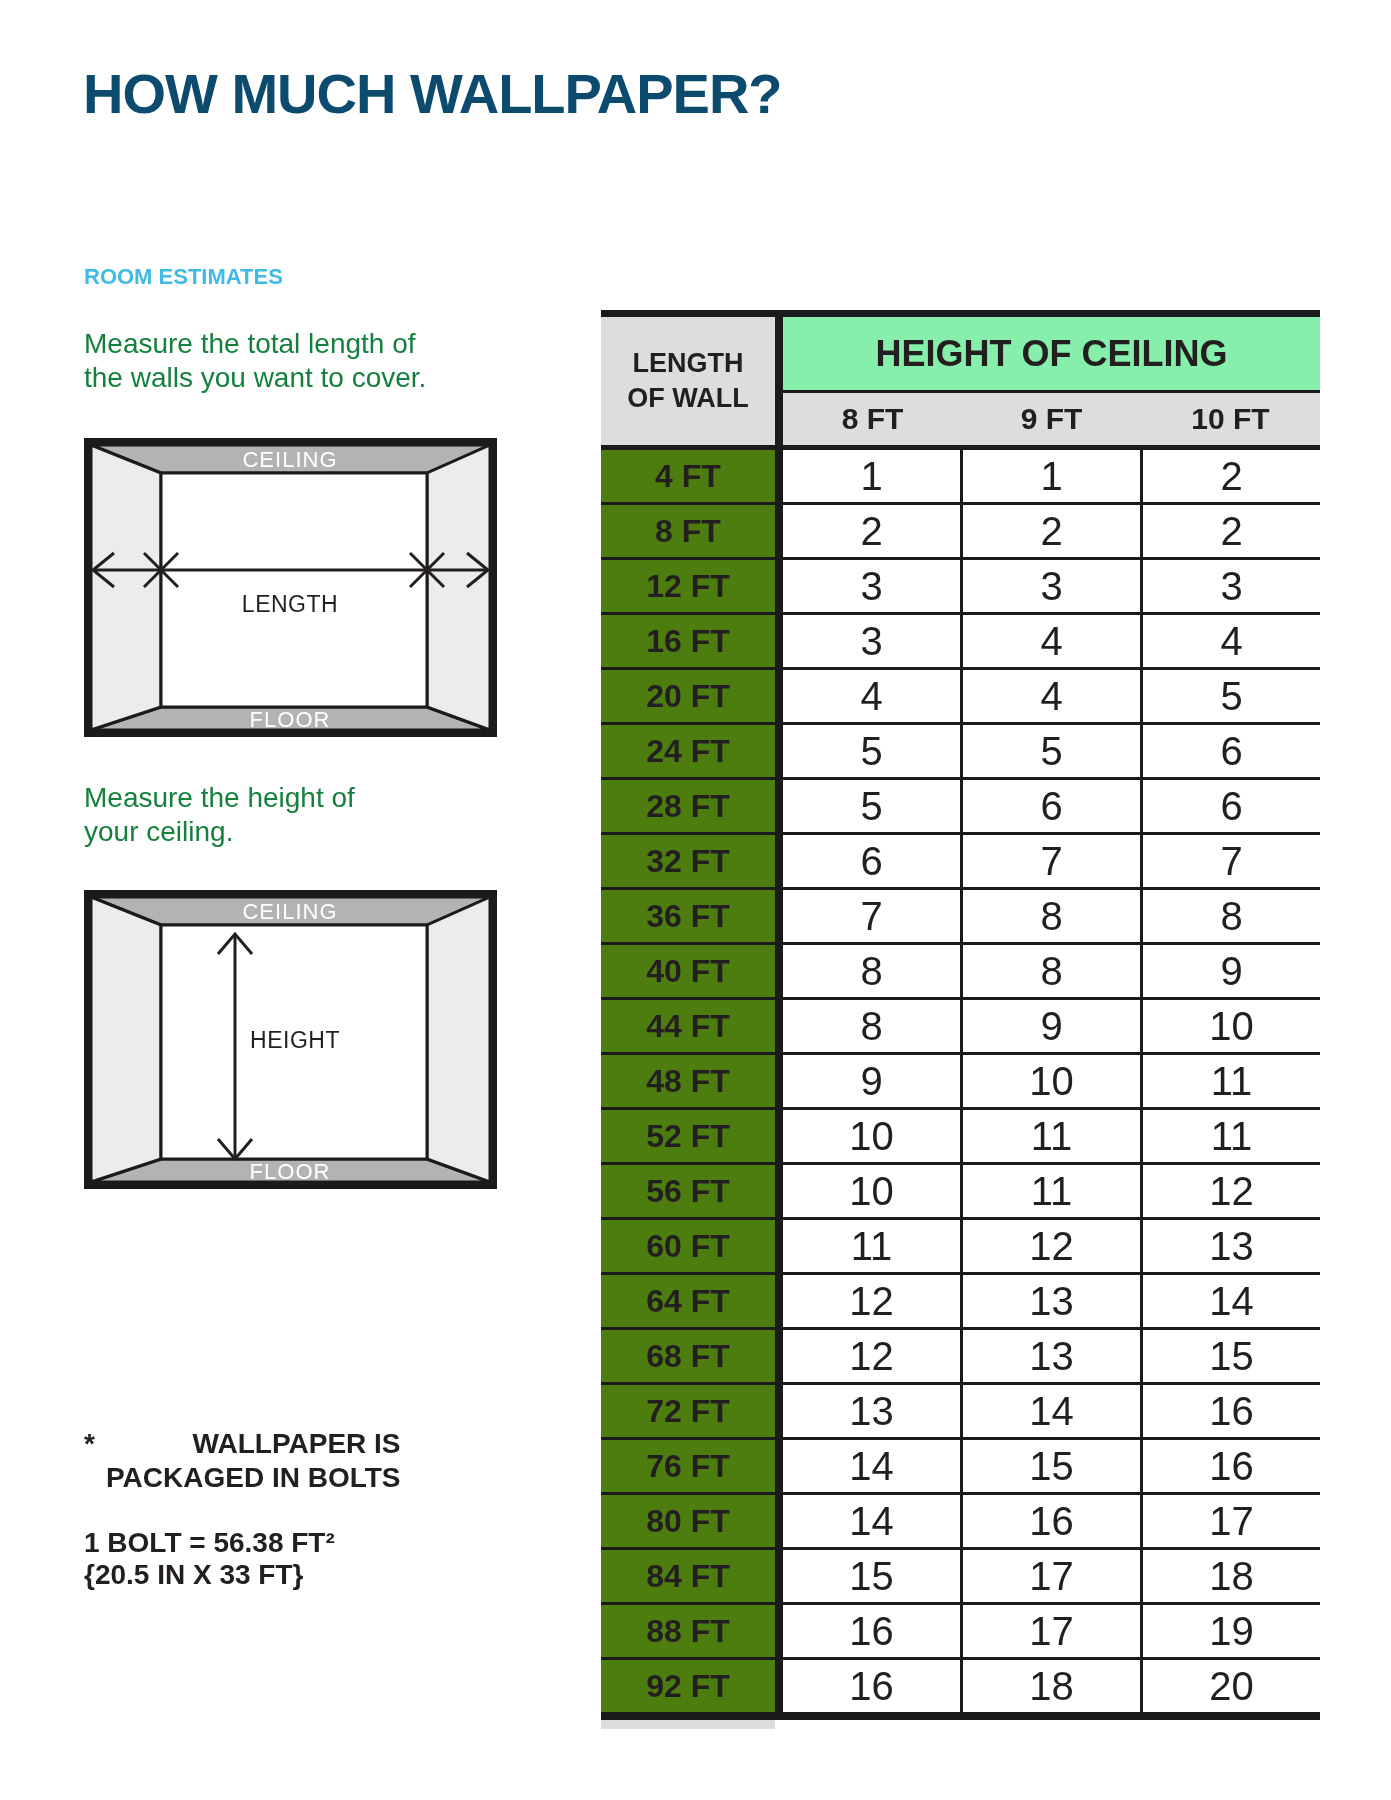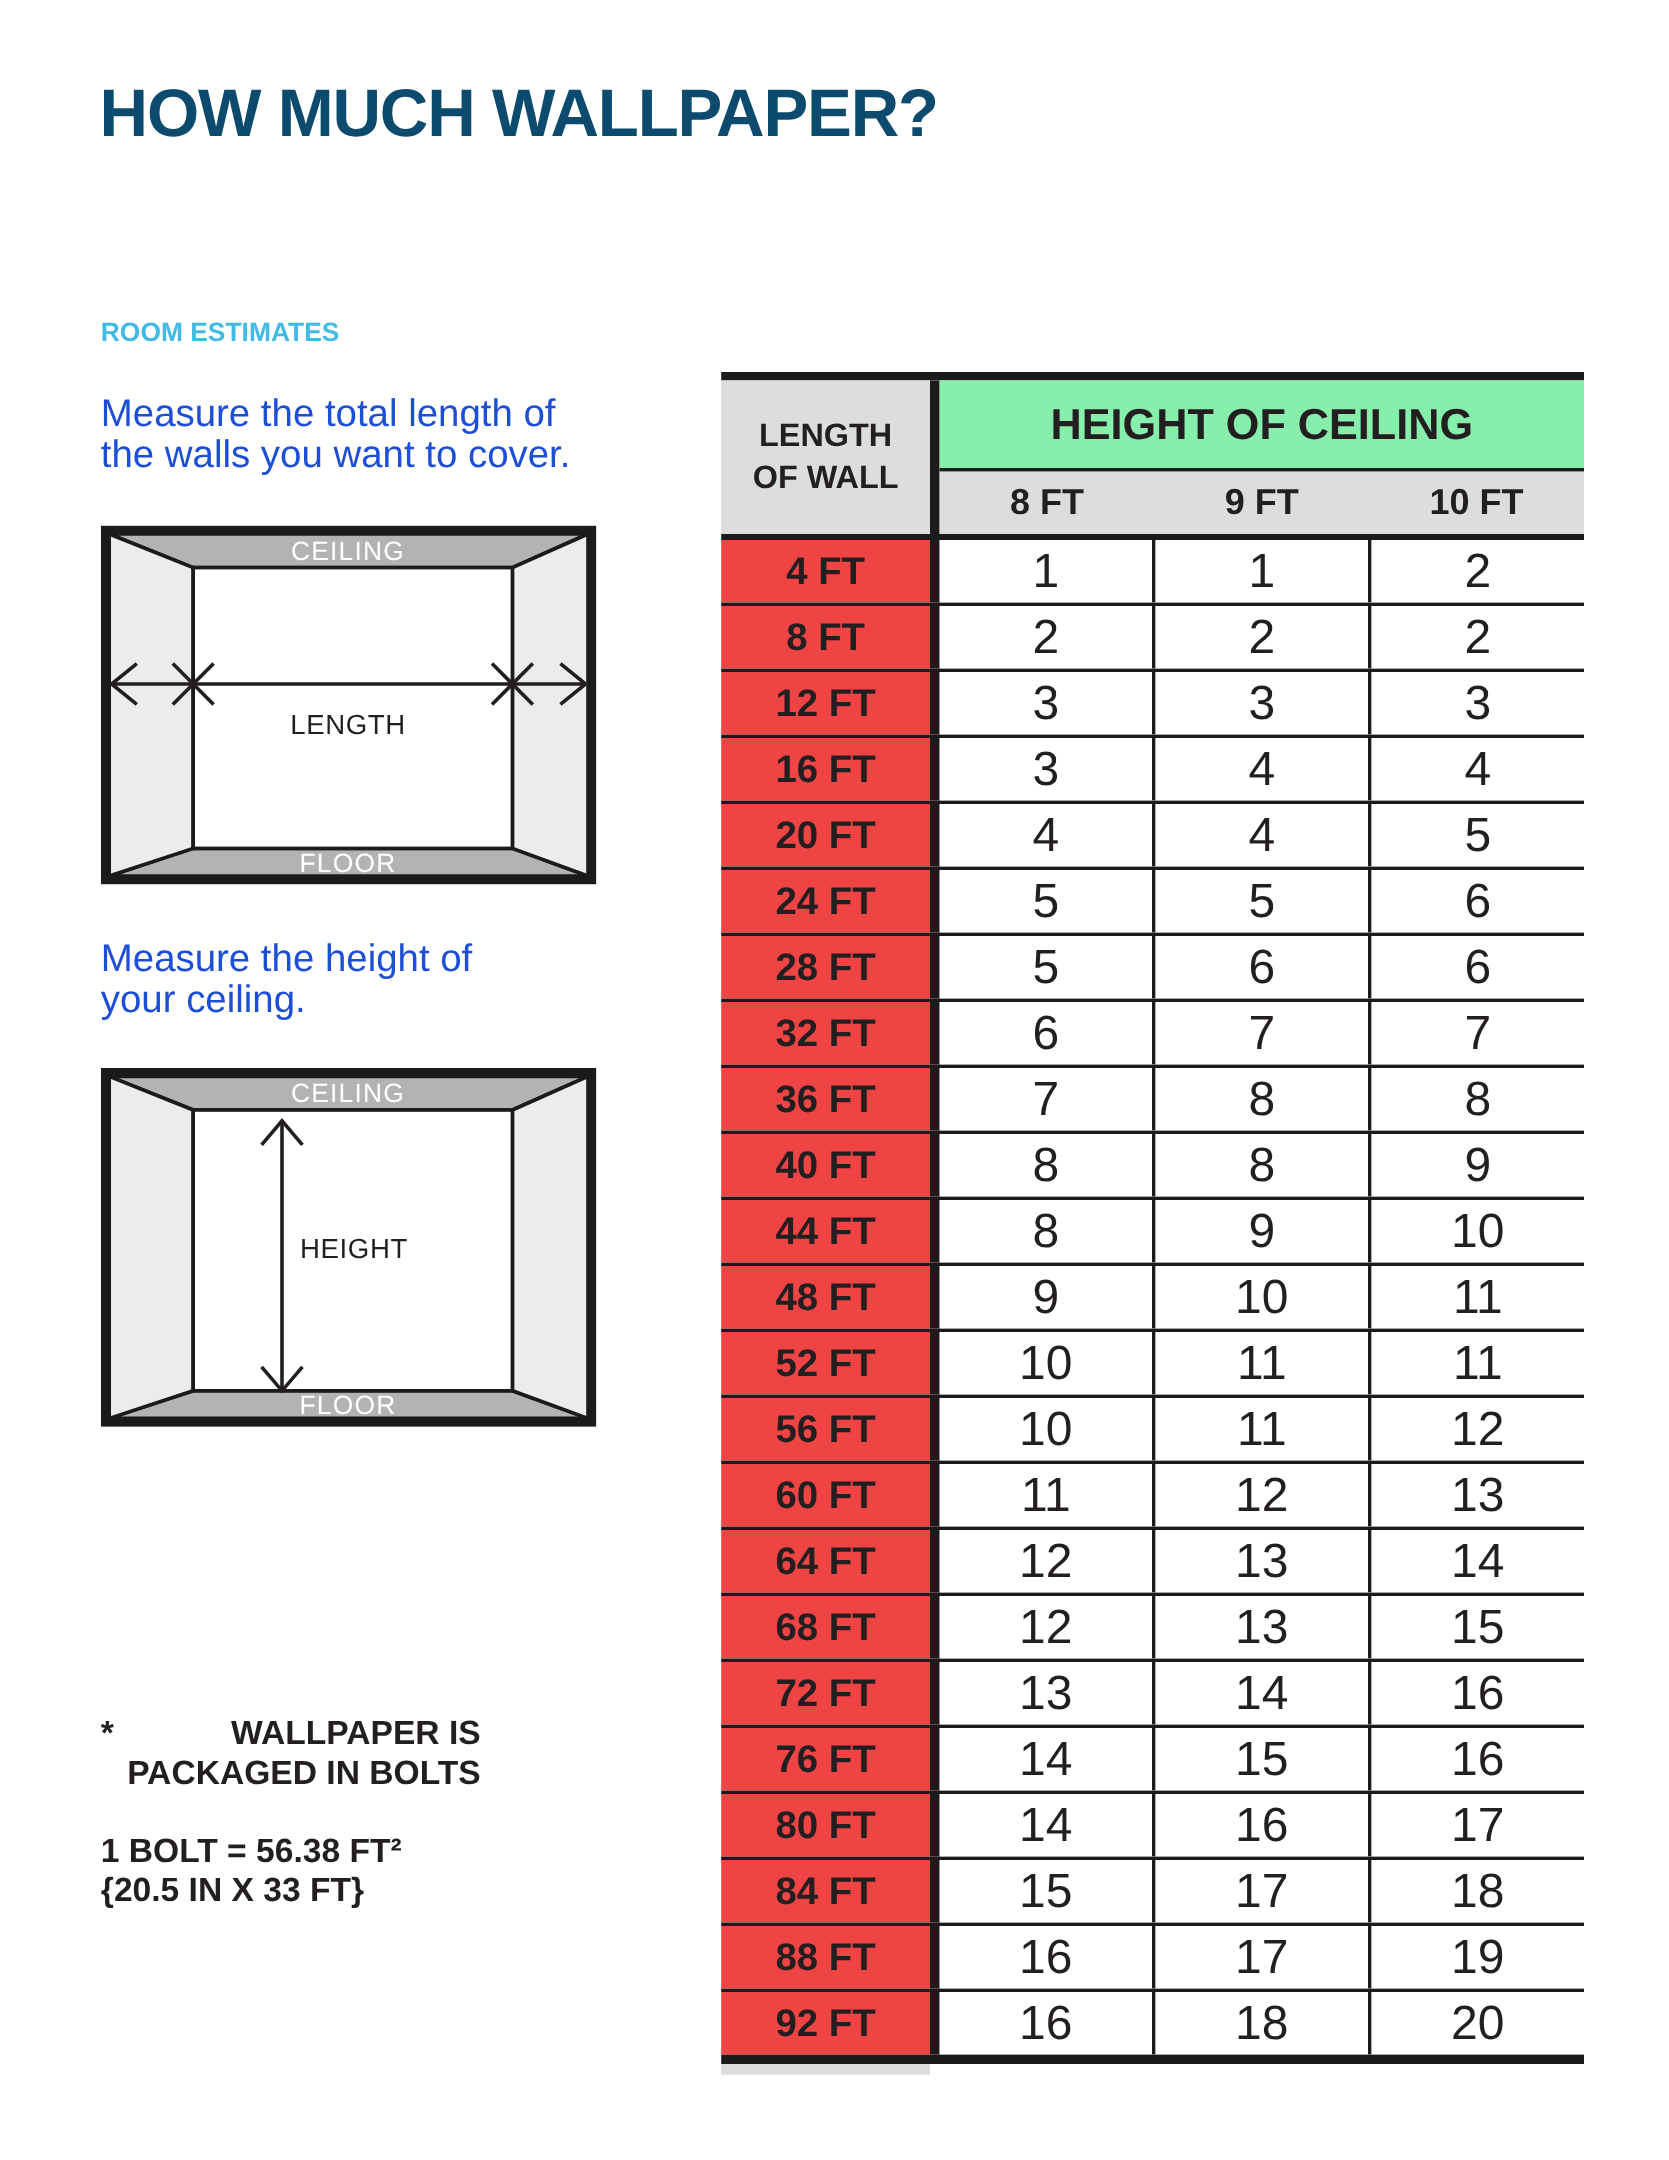--- a/index.html
+++ b/index.html
@@ -11,21 +11,21 @@
   .abs { position:absolute; }
   .page-title {
     left:83px; top:66px; font-size:56px; font-weight:bold; letter-spacing:-1px;
     color:#0c4a6e; line-height:1; white-space:nowrap;
   }
   .section-heading {
     font-size:22px; font-weight:bold; color:#41bae6; line-height:34px; white-space:nowrap;
   }
   .room-heading { left:84px; top:260px; }
   .bolts-heading { left:601px; top:260px; width:719px; text-align:center; }
-  .body-para { font-size:32px; line-height:34px; color:#1d4ed8; }
+  .body-para { font-size:28px; line-height:34px; color:#15803d; }
   .p1 { left:84px; top:327px; }
   .p2 { left:84px; top:781px; }
   .p3 { left:84px; top:1232px; }
   .foot-note { left:84px; top:1427px; font-size:28px; font-weight:bold; line-height:34px; }
   .foot-note .star { position:absolute; left:0; top:0; }
   .foot-note .fn-lines { margin-left:22px;text-align:right; }
   .bolt-info { left:84px; top:1527px; font-size:28px; font-weight:bold; line-height:32px; }
   .d1 { left:84px; top:438px; }
   .d2 { left:84px; top:890px; }
   svg .wlabel { fill:#ffffff; font-size:22px; letter-spacing:1px; text-anchor:middle; dominant-baseline:central; }
@@ -46,21 +46,21 @@
   .t-right-head { flex:1; display:flex; flex-direction:column; min-width:0; }
   .t-group {
     height:73px; box-sizing:content-box; border-bottom:3px solid #1b1b1b; background:#86efac;
     display:flex; align-items:center; justify-content:center; font-weight:bold; font-size:36px;
   }
   .t-cols { flex:1; display:flex; background:#dcddDF; }
   .t-cols > div { flex:1; display:flex; align-items:center; justify-content:center; font-weight:bold; font-size:30px; }
   .t-row { display:flex; height:55px; box-sizing:border-box; border-bottom:3px solid #1b1b1b; }
   .t-row:last-child { border-bottom:none; height:52px;justify-content:space-between; }
   .t-label {
-    width:182px; box-sizing:border-box; border-right:8px solid #1b1b1b; background:#ef4444;
+    width:182px; box-sizing:border-box; border-right:8px solid #1b1b1b; background:#4d7c0f;
     display:flex; align-items:center; justify-content:center; font-weight:bold; font-size:32px;
   }
   .t-cell {
     flex:1; display:flex; align-items:center; justify-content:center;
     font-size:40px; font-weight:normal; border-right:3px solid #1b1b1b; background:#fff;
   }
   .t-cell:last-child { border-right:none; }
   .t-overhang { position:absolute; left:601px; top:1720px; width:174px; height:9px; background:#dcddDF; }
 </style>
 </head>

